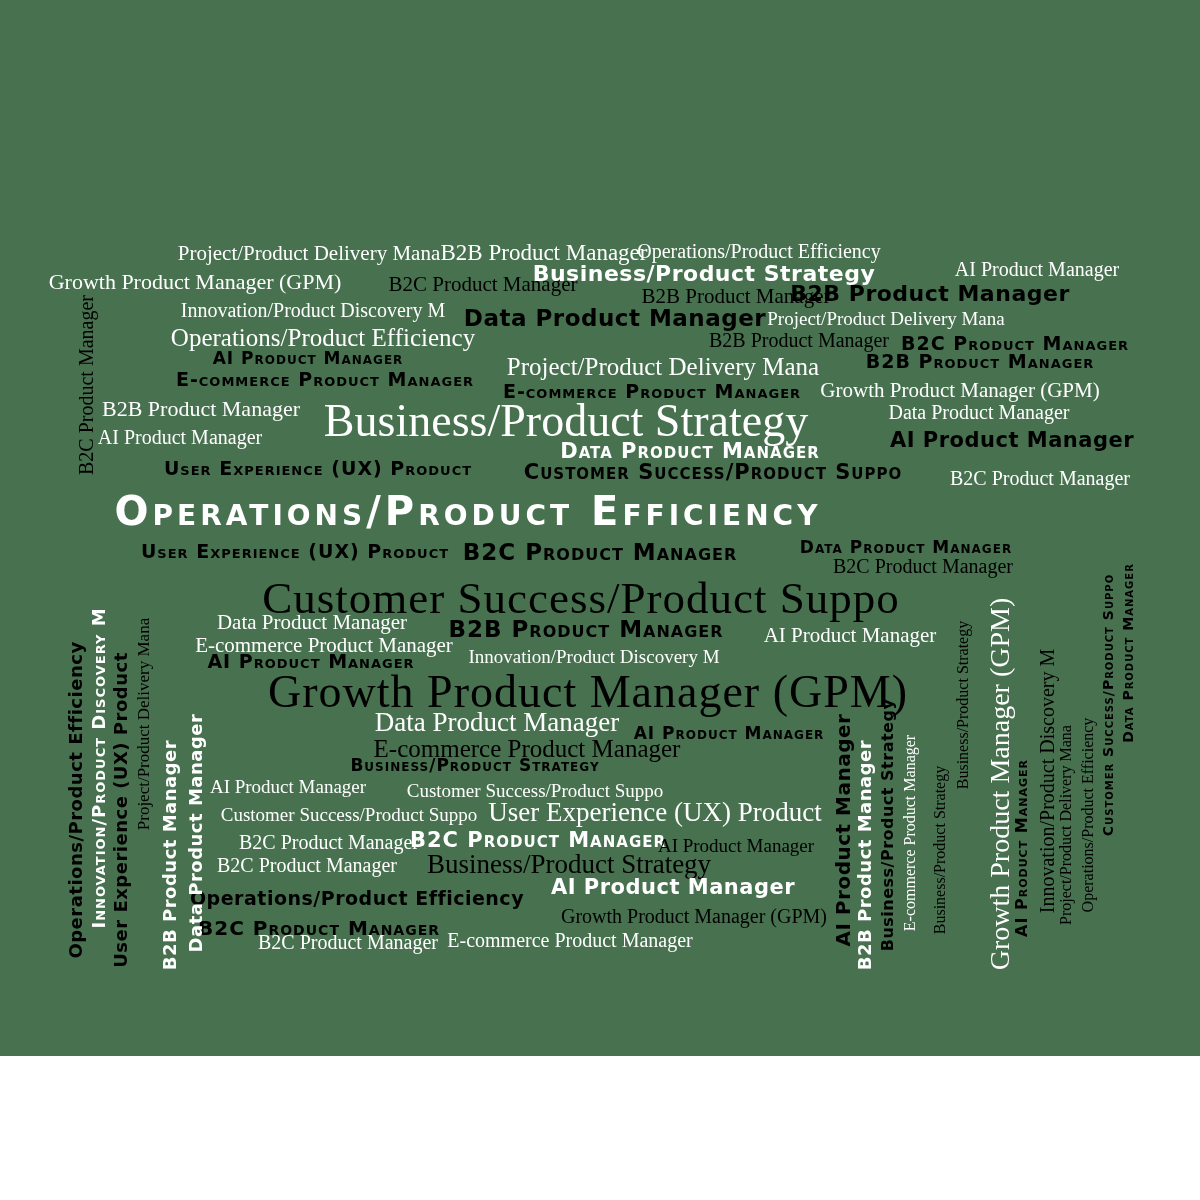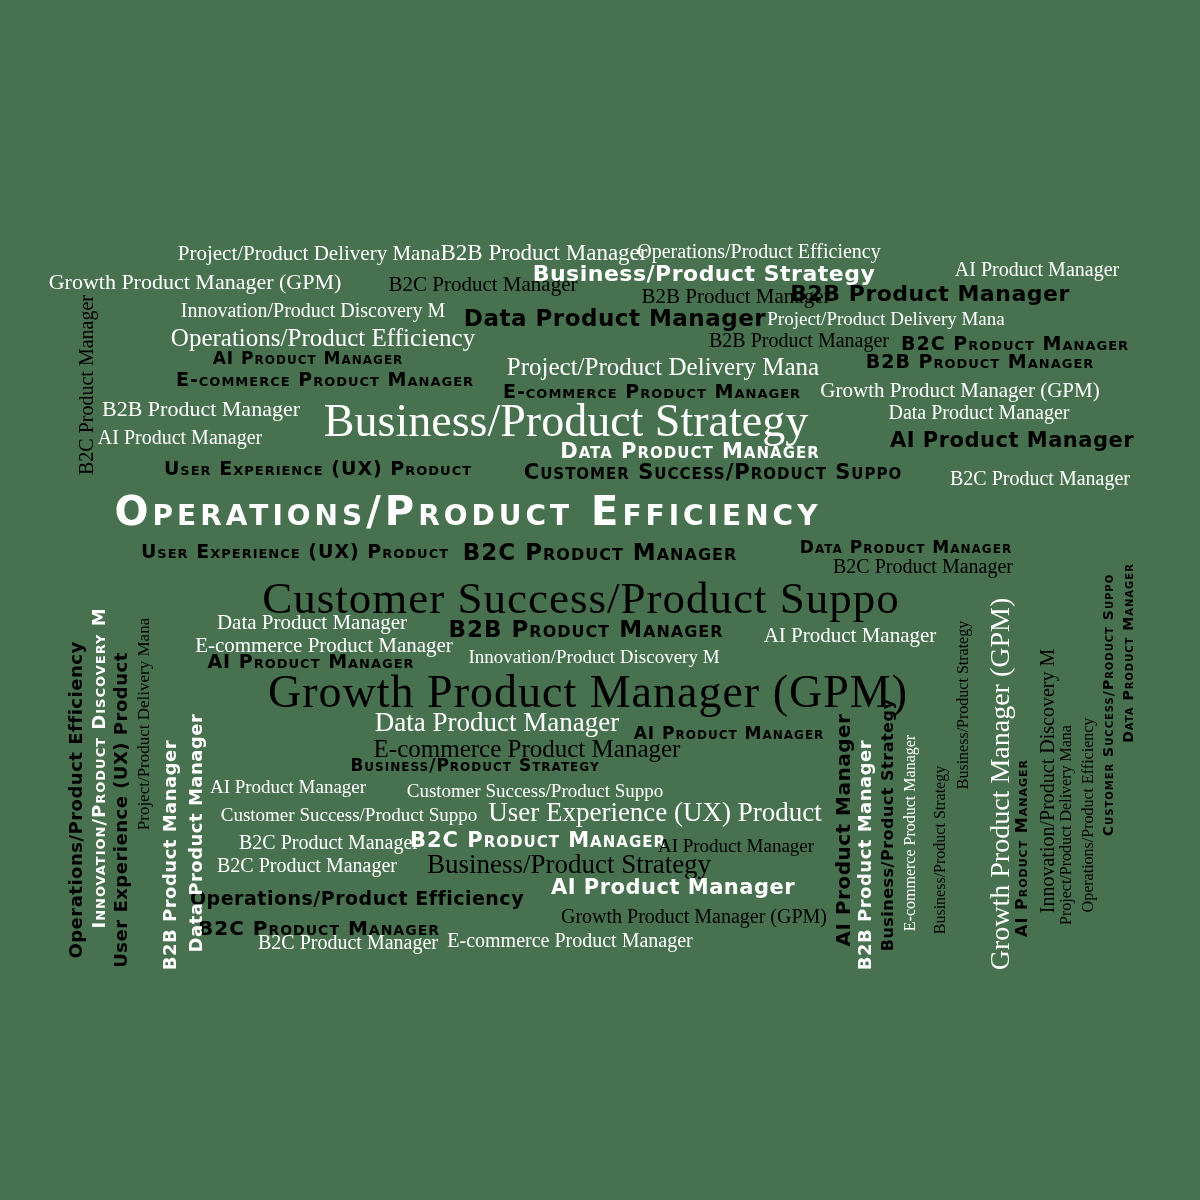--- a/index.html
+++ b/index.html
@@ -21,21 +21,21 @@
   .word.rot { transform: translate(-50%, -50%) rotate(-90deg); }
   .f-serif { font-family: "Liberation Serif", serif; font-weight: 500; }
   .f-round { font-family: "DejaVu Sans", sans-serif; font-weight: 600; letter-spacing: 0.5px; }
   .f-comic { font-family: "DejaVu Sans", sans-serif; font-weight: 700; font-variant: small-caps; letter-spacing: 1px; }
   .c-white { color: #ffffff; }
   .c-black { color: #000000; }
 </style>
 </head>
 <body>
 
-<div id="cloud" style="background: rgb(71, 113, 79); width: 1200px; height: 1200px;">
+<div id="cloud" style="background: rgb(71, 113, 79); width: 1200px; height: 1056px;">
     <div class="word f-serif c-white" style="left: 309px; top: 253px; font-size: 21px;">Project/Product Delivery Mana</div>
     <div class="word f-serif c-white" style="left: 544px; top: 252px; font-size: 23px;">B2B Product Manager</div>
     <div class="word f-serif c-white" style="left: 759px; top: 251px; font-size: 20px;">Operations/Product Efficiency</div>
     <div class="word f-serif c-white" style="left: 195px; top: 282px; font-size: 22px;">Growth Product Manager (GPM)</div>
     <div class="word f-serif c-black" style="left: 483px; top: 284px; font-size: 21px;">B2C Product Manager</div>
     <div class="word f-round c-white" style="left: 704px; top: 274px; font-size: 22px;">Business/Product Strategy</div>
     <div class="word f-serif c-white" style="left: 313px; top: 310px; font-size: 20px;">Innovation/Product Discovery M</div>
     <div class="word f-serif c-black" style="left: 736px; top: 296px; font-size: 21px;">B2B Product Manager</div>
     <div class="word f-round c-black" style="left: 930px; top: 294px; font-size: 22px;">B2B Product Manager</div>
     <div class="word f-serif c-white" style="left: 1037px; top: 269px; font-size: 20px;">AI Product Manager</div>

